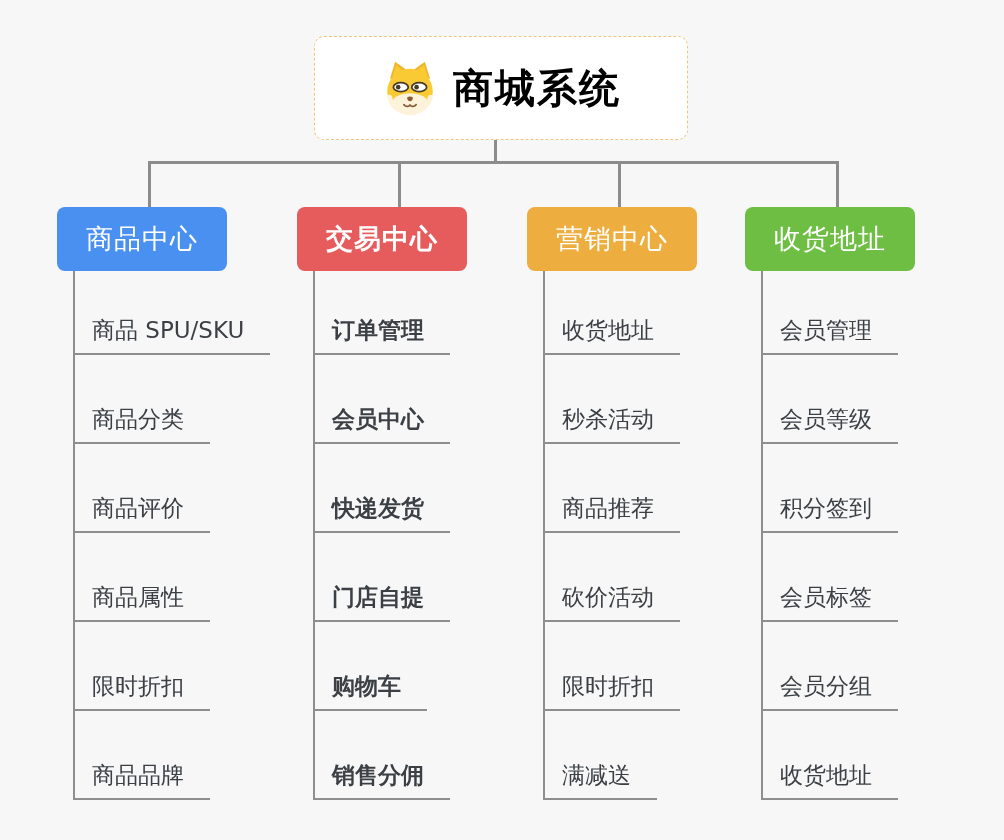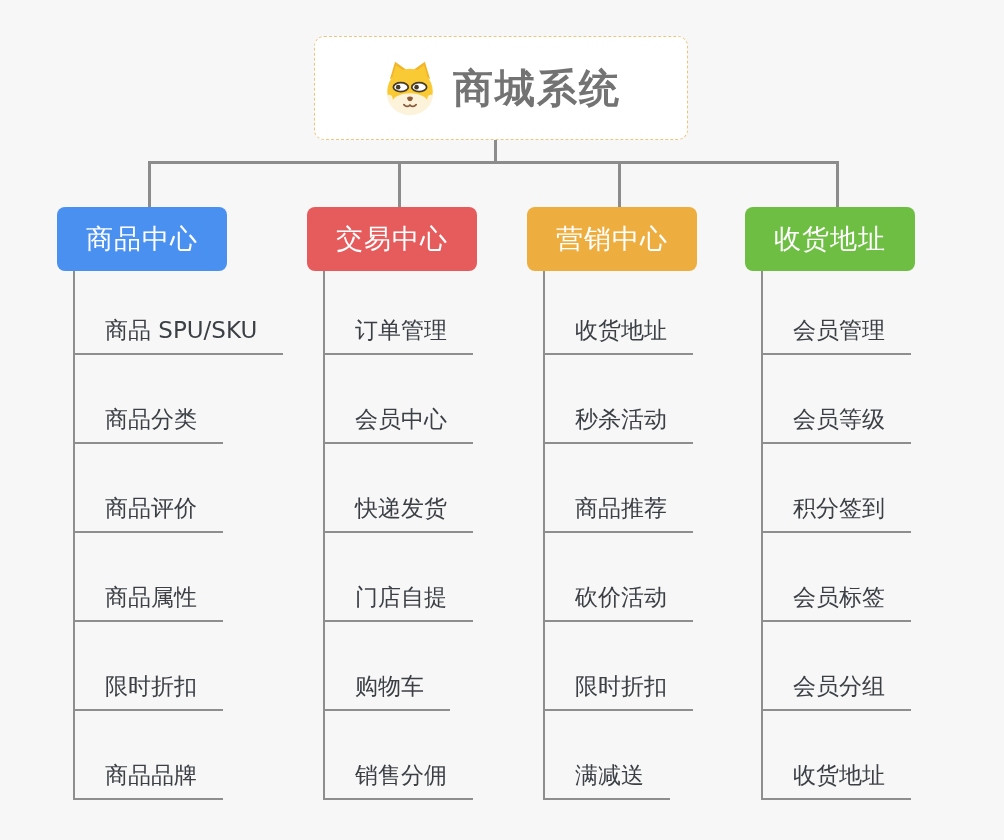--- a/index.html
+++ b/index.html
@@ -16,51 +16,51 @@
   
   .root-node{
     position:absolute;left:314px;top:36px;width:374px;height:104px;
     background:#ffffff;
     border:1px dashed #efc57e;
     border-radius:10px;
     display:flex;align-items:center;justify-content:center;gap:14px;
     box-sizing:border-box;
   }
   .root-title{
-    font-size:40px;font-weight:bold;color:#737373;letter-spacing:2px;
+    font-size:40px;font-weight:bold;color:#000000;letter-spacing:2px;
     line-height:1;white-space:nowrap;
   }
   .root-icon{width:58px;height:56px;flex:0 0 auto;}
   
   .conn{position:absolute;background:#8c8c8c;}
   .conn.root-v{left:494px;top:140px;width:3px;height:23px;}
   .conn.h-bar{left:148px;top:161px;width:691px;height:3px;}
   .conn.b1{left:148px;top:161px;width:3px;height:46px;}
   .conn.b2{left:398px;top:161px;width:3px;height:46px;}
   .conn.b3{left:618px;top:161px;width:3px;height:46px;}
   .conn.b4{left:836px;top:161px;width:3px;height:46px;}
   
   .col{position:absolute;top:207px;width:250px;height:600px;}
   .col.c1{left:57px;}
-  .col.c2{left:307px;}
+  .col.c2{left:297px;font-weight:bold;}
   .col.c3{left:527px;}
   .col.c4{left:745px;}
   .branch-box{
     position:absolute;left:0;top:0;width:170px;height:64px;
     border-radius:8px;
     display:flex;align-items:center;justify-content:center;
     color:#ffffff;font-size:27px;letter-spacing:1px;white-space:nowrap;
   }
   .col-vline{
     position:absolute;left:16px;top:64px;width:2px;height:529px;
     background:#8e8e8e;
   }
   .sub{
     position:absolute;left:16px;
-    padding:0 26px 8px 32px;
+    padding:0 26px 8px 19px;
     border-bottom:2px solid #8e8e8e;
     font-size:23px;color:#3c4045;line-height:30px;
     white-space:nowrap;
   }
   .it0{top:108px}.it1{top:197px}.it2{top:286px}
   .it3{top:375px}.it4{top:464px}.it5{top:553px}
 </style>
 </head>
 <body>
 

